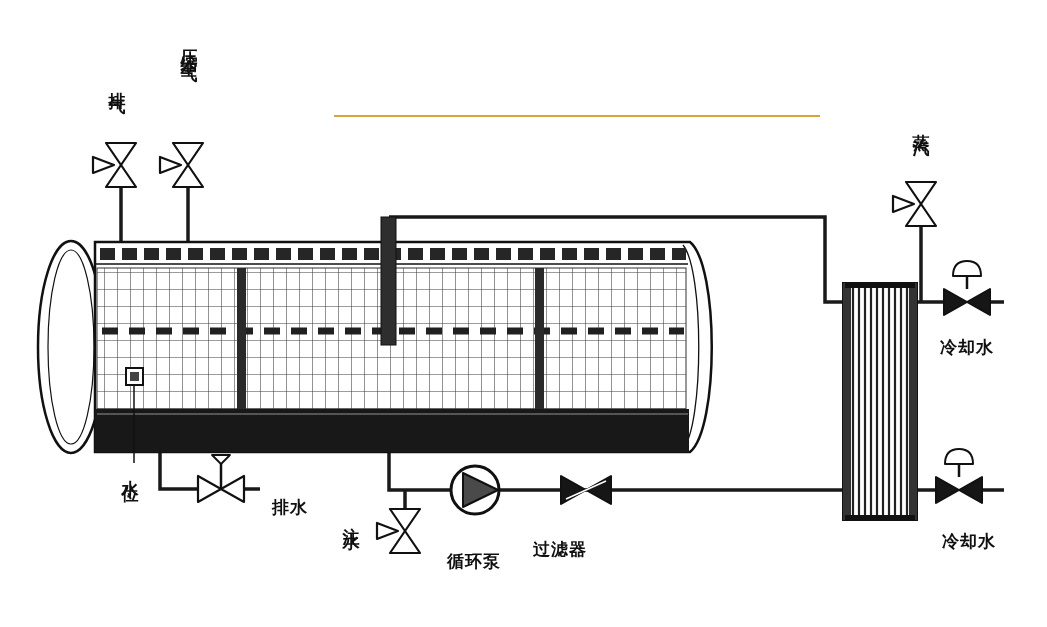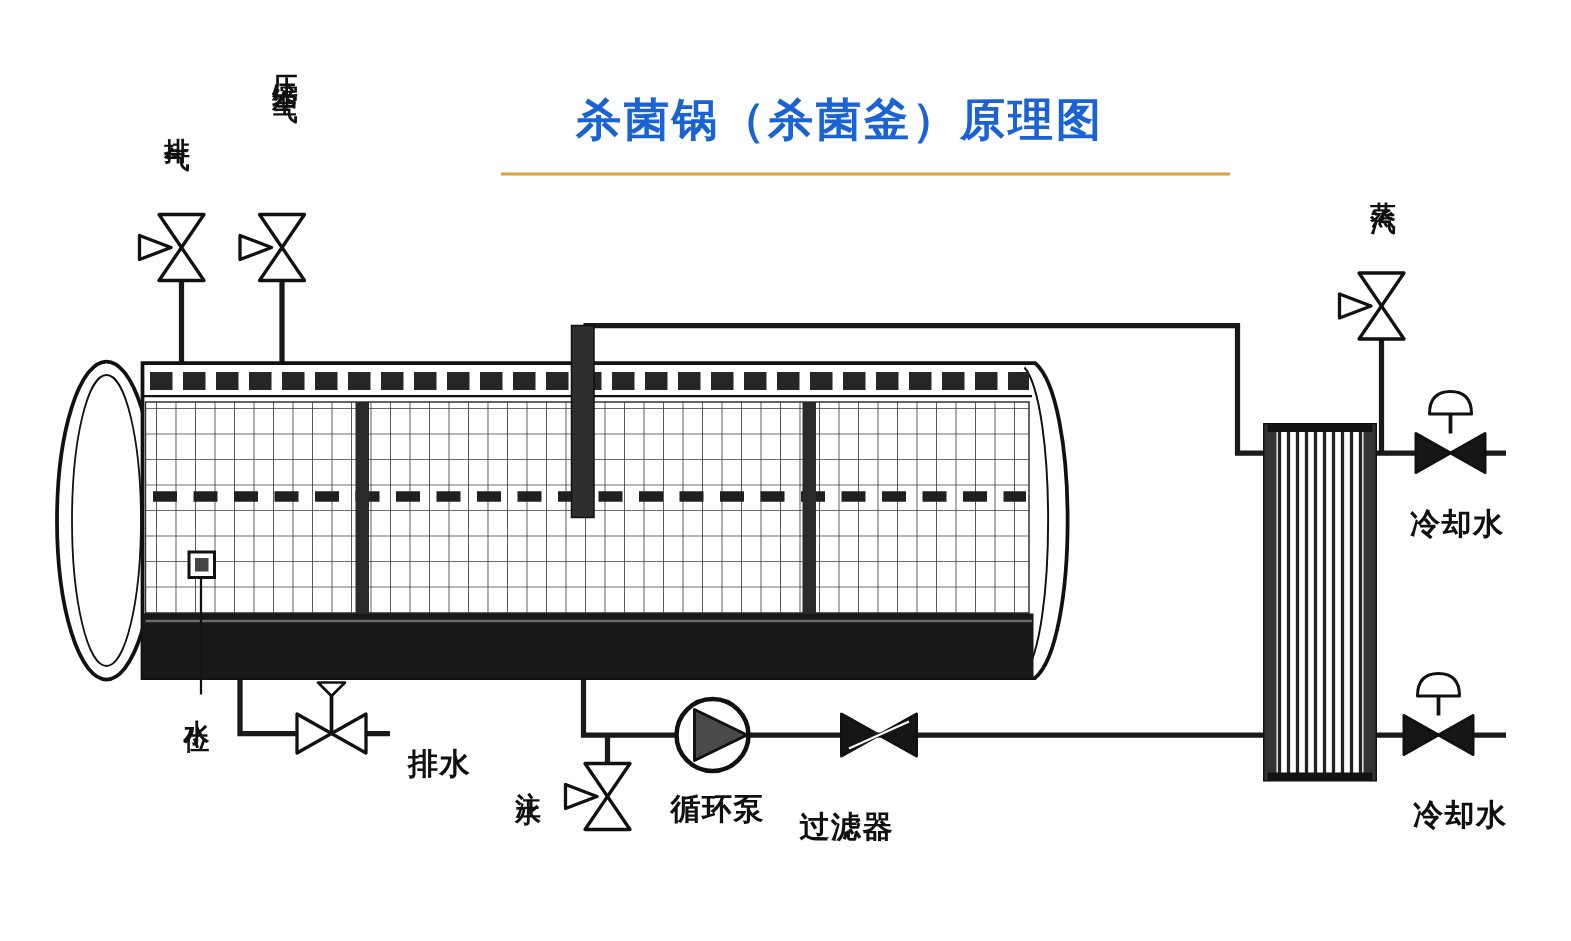--- a/index.html
+++ b/index.html
@@ -2,21 +2,21 @@
 <html><head>
 <meta charset="utf-8">
 <style>
   html,body{margin:0;padding:0;background:#ffffff;}
   .canvas{position:relative;width:1047px;height:627px;background:#fff;overflow:hidden;
           font-family:"DejaVu Sans","Liberation Sans",sans-serif;}
   svg.diagram{position:absolute;left:0;top:0;}
   .title{position:absolute;left:280px;top:60px;width:560px;text-align:center;
          font-size:30px;font-weight:700;color:#1b63d2;letter-spacing:2px;}
   .title-underline{position:absolute;left:334px;top:115px;width:486px;height:2px;background:#d8a23c;}
-  .hlabel{position:absolute;font-size:20px;font-weight:600;color:#101010;letter-spacing:1px;white-space:nowrap;}
+  .hlabel{position:absolute;font-size:17px;font-weight:600;color:#101010;letter-spacing:1px;white-space:nowrap;}
   .vlabel{position:absolute;font-size:17px;font-weight:600;color:#101010;
           writing-mode:vertical-rl;text-orientation:upright;letter-spacing:5px;line-height:1.15;}
 </style>
 </head>
 <body>
 
 <div class="canvas">
 
   <svg class="diagram" width="1047" height="627" viewBox="0 0 1047 627">
     <defs>
@@ -113,26 +113,25 @@
       <path d="M463 473 V507 L498 490 Z" fill="#4a4a4a" stroke="#111" stroke-width="2" stroke-linejoin="round"></path>
     </g>
 
     <g stroke="#111" stroke-linejoin="round">
       <path d="M561 476 V504 L586 490 Z" fill="#161616" stroke-width="2"></path>
       <path d="M611 476 V504 L586 490 Z" fill="#161616" stroke-width="2"></path>
       <path d="M566 499 L606 481" stroke="#fff" stroke-width="1.5" fill="none"></path>
     </g>
   </svg>
 
-  <div class="title">杀菌锅（杀菌釜）原理图</div>
   <div class="title-underline"></div>
 
   <div class="vlabel" style="left:107px;top:78px;">排气</div>
   <div class="vlabel" style="left:179px;top:36px;">压缩空气</div>
   <div class="vlabel" style="left:911px;top:120px;">蒸汽</div>
   <div class="hlabel" style="left:940px;top:336px;">冷却水</div>
   <div class="hlabel" style="left:942px;top:530px;">冷却水</div>
   <div class="vlabel" style="left:120px;top:466px;">水位</div>
   <div class="hlabel" style="left:272px;top:496px;">排水</div>
   <div class="vlabel" style="left:341px;top:514px;">注水</div>
-  <div class="hlabel" style="left:447px;top:526px;">循环泵</div>
+  <div class="hlabel" style="left:447px;top:550px;">循环泵</div>
   <div class="hlabel" style="left:533px;top:538px;">过滤器</div>
 </div>
 
 </body></html>

